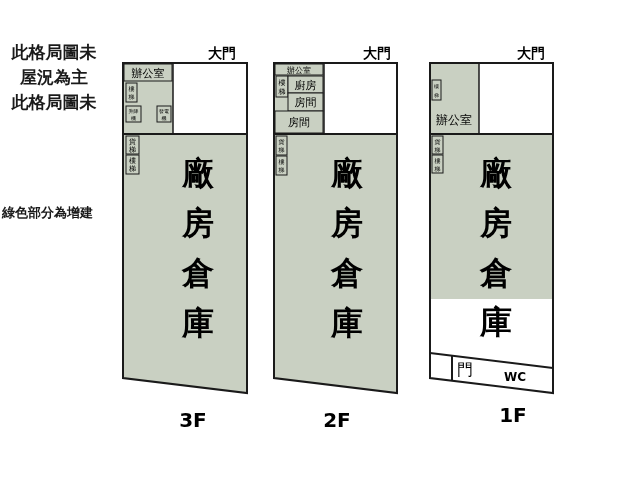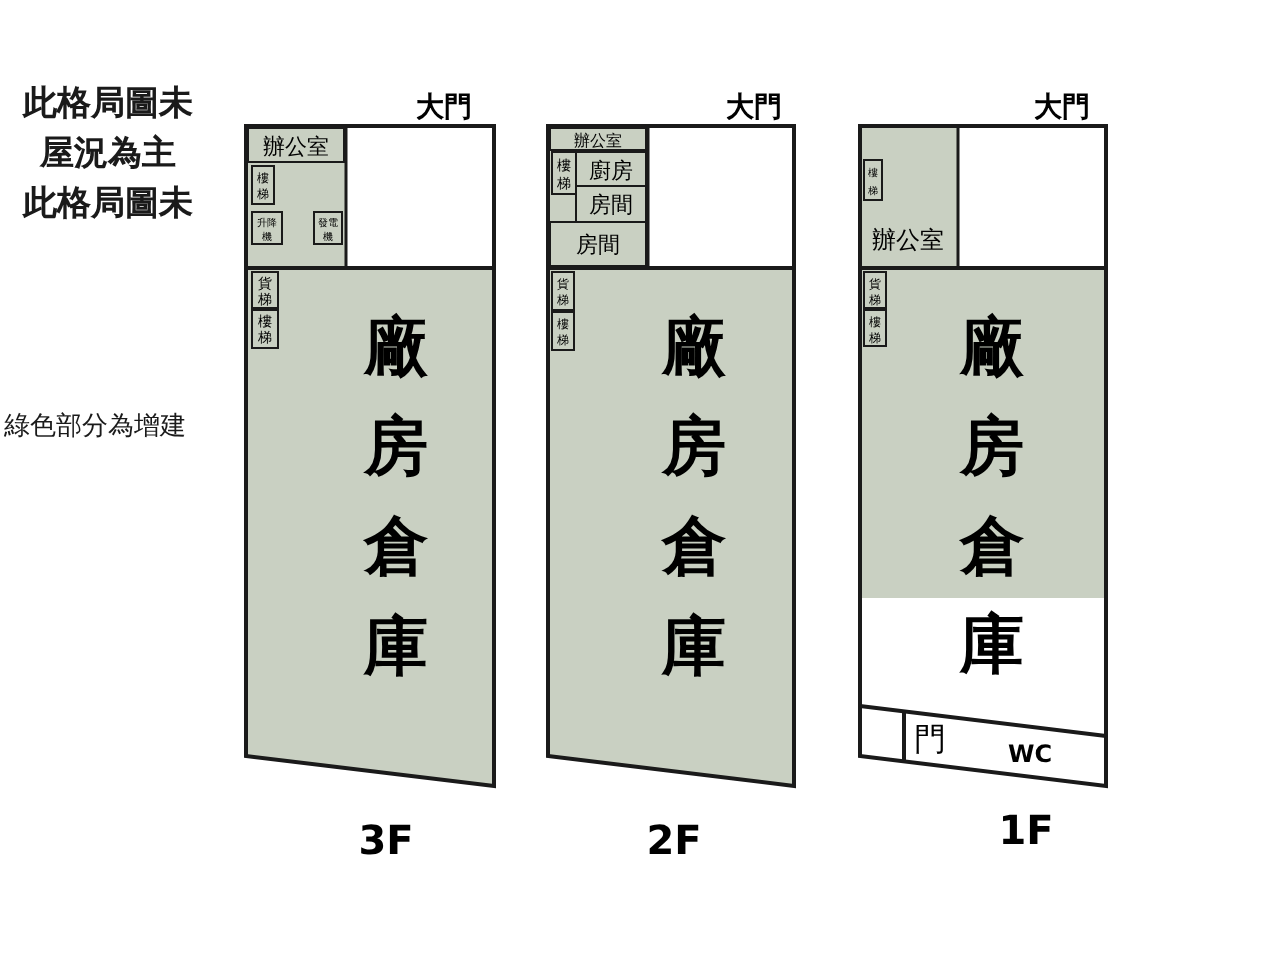--- a/index.html
+++ b/index.html
@@ -1,19 +1,19 @@
 <!DOCTYPE html>
 <html><head>
 <meta charset="utf-8">
 <style>
   html,body{margin:0;padding:0;background:#ffffff;}
   body{width:640px;height:480px;position:relative;overflow:hidden;font-family:"DejaVu Sans","Liberation Sans",sans-serif;color:#1a1a1a;}
   .note{position:absolute;left:0;width:108px;text-align:center;font-size:17px;font-weight:bold;line-height:25px;}
   .note-line{display:block;}
-  .legend{position:absolute;left:2px;top:204px;font-size:13px;font-weight:normal;white-space:nowrap;}
+  .legend{position:absolute;left:2px;top:204px;font-size:13px;font-weight:bold;white-space:nowrap;}
   svg{position:absolute;left:0;top:0;}
   .big{font-family:"DejaVu Sans","Liberation Sans",sans-serif;font-weight:bold;}
 </style>
 </head>
 <body>
 
 <div class="note" style="top:40px;">
   <span class="note-line">此格局圖未</span>
   <span class="note-line">屋況為主</span>
   <span class="note-line">此格局圖未</span>

